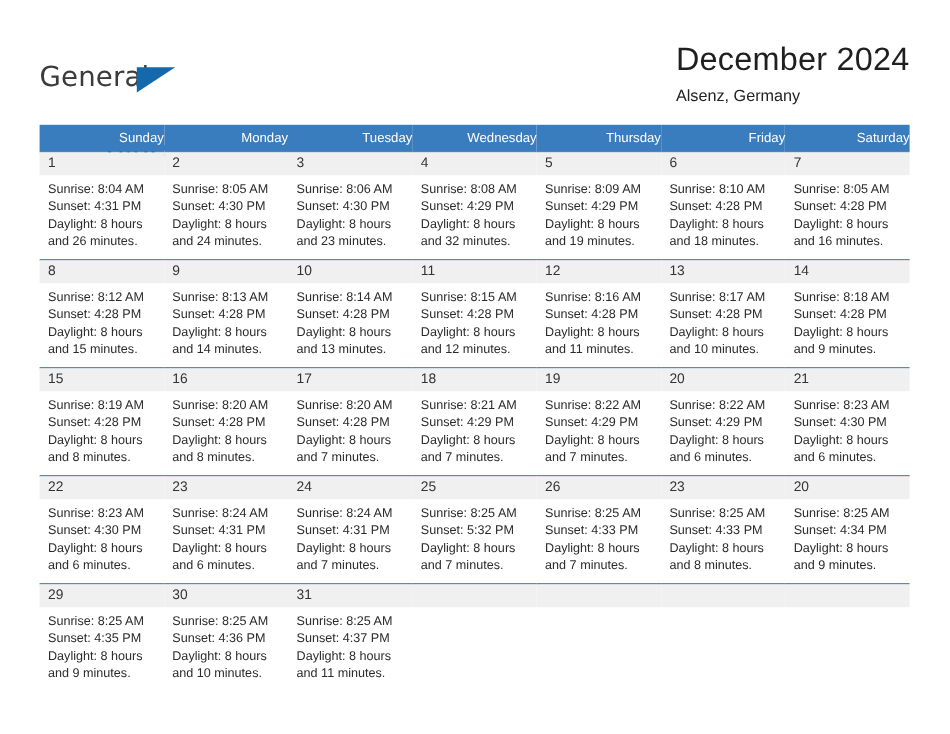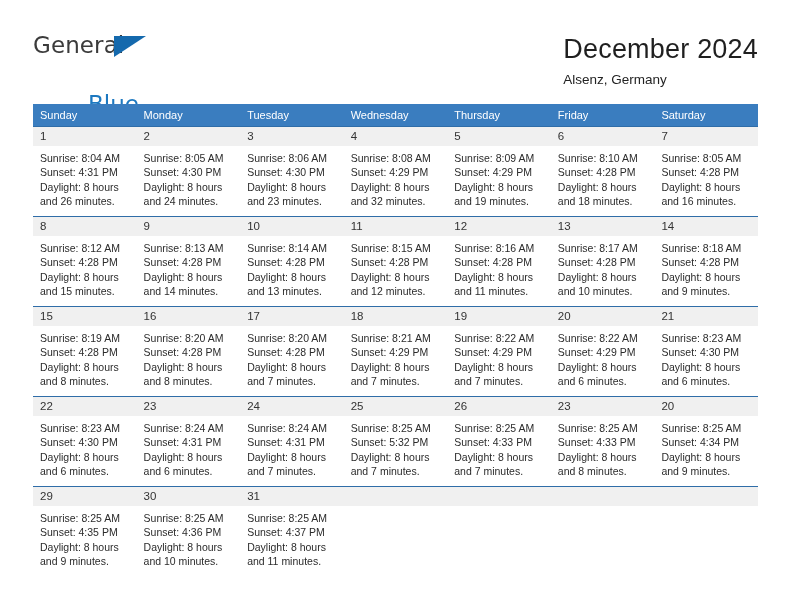--- a/index.html
+++ b/index.html
@@ -13,21 +13,21 @@
   }
 
   
   .header {
     position:absolute;
     left:0; top:0; right:0;
     height:100px;
   }
   .logo {
     position:absolute;
-    left:33px; top:32px;
+    left:33px; top:52px;
     width:180px; height:50px;text-align:right;
   }
   .logo-general {
     position:absolute;
     left:0; top:0;
     font-size:23px;
     letter-spacing:.1px;
     color:#3b3b3b;
     font-family:"DejaVu Sans", sans-serif;
   }
@@ -75,21 +75,21 @@
   table.cal {
     width:725px;
     border-collapse:collapse;
     table-layout:fixed;
   }
   table.cal th {
     background:#3a7dbf;
     color:#ffffff;
     font-size:11px;
     font-weight:normal;
-    text-align:left;
+    text-align:right;
     padding:5px 0 5px 7px;
     height:21px;
     border:none;
   }
   table.cal td {
     vertical-align:top;
     padding:0;
     border:none;
     width:103.57px;
     height:90px;

